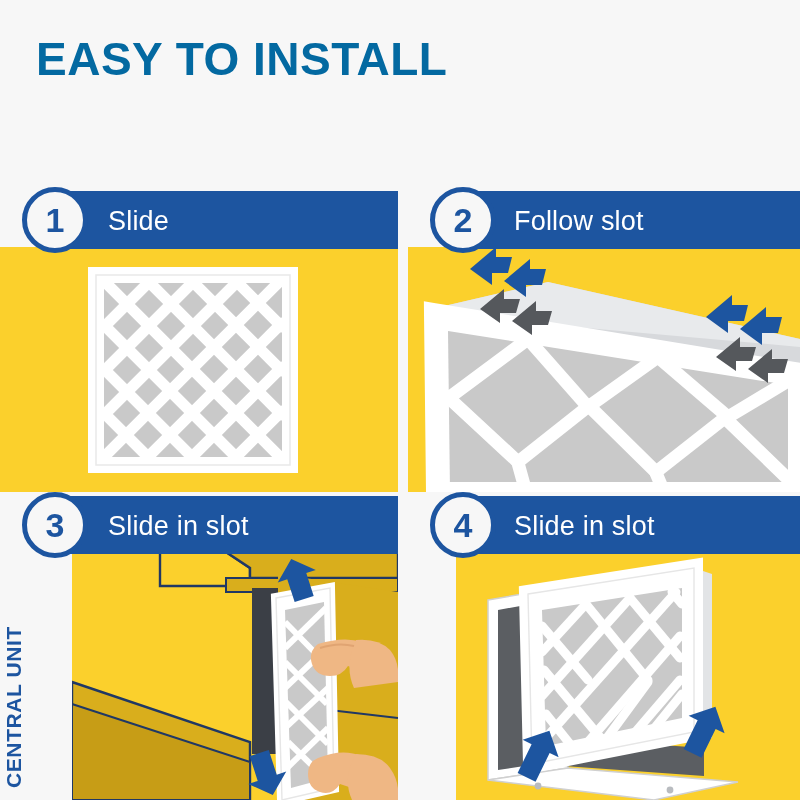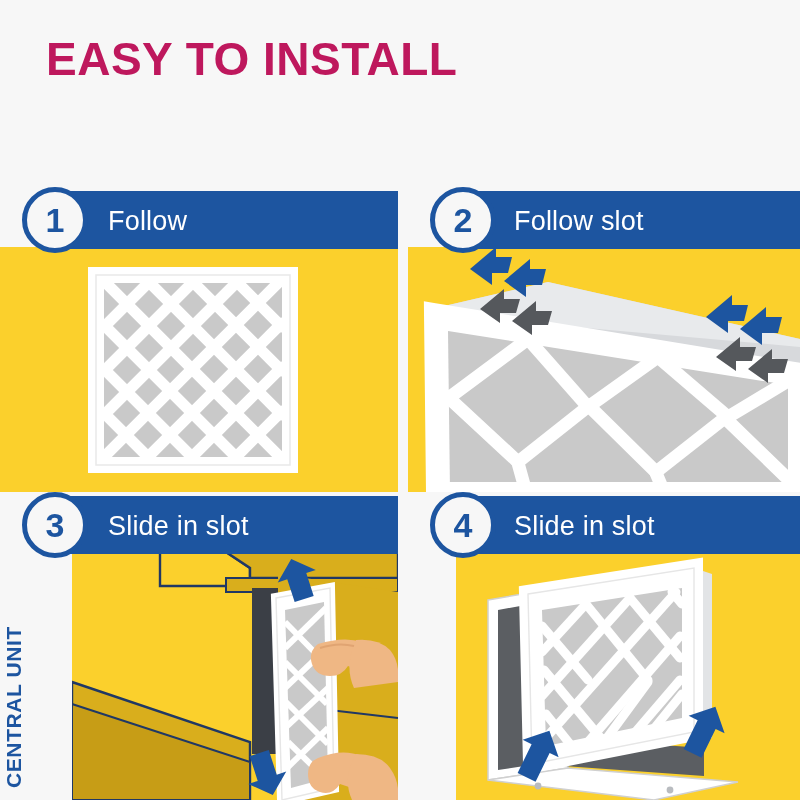--- a/index.html
+++ b/index.html
@@ -6,23 +6,23 @@
   body{
     width:800px;height:800px;
     background:#f7f7f7;
     font-family:"Liberation Sans", sans-serif;
     overflow:hidden;
   }
   .page{position:relative;width:800px;height:800px;background:#f7f7f7;}
 
   
   .title{
-    position:absolute;left:46px;top:36px;
+    position:absolute;left:36px;top:36px;
     font-size:46px;font-weight:bold;letter-spacing:0.5px;
-    color:#be185d;line-height:1;
+    color:#0369a1;line-height:1;
     font-family:"Liberation Sans", sans-serif;
   }
 
   
   .panel{position:absolute;overflow:hidden;background:#fbd02c;}
   .p1{left:0px;  top:247px;width:398px;height:245px;}
   .p2{left:408px;top:247px;width:392px;height:245px;}
   .p3{left:0px;  top:552px;width:398px;height:248px;}
   .p4{left:408px;top:552px;width:392px;height:248px;}
 
@@ -250,21 +250,21 @@
       </g>
     </svg>
 
   </div>
 
   <div class="stepbar sb1"></div>
   <div class="stepbar sb2"></div>
   <div class="stepbar sb3"></div>
   <div class="stepbar sb4"></div>
 
-  <div class="steplabel sl1">Follow</div>
+  <div class="steplabel sl1">Slide</div>
   <div class="steplabel sl2">Follow slot</div>
   <div class="steplabel sl3">Slide in slot</div>
   <div class="steplabel sl4">Slide in slot</div>
 
   <div class="badge b1">1</div>
   <div class="badge b2">2</div>
   <div class="badge b3">3</div>
   <div class="badge b4">4</div>
 
 </div>

